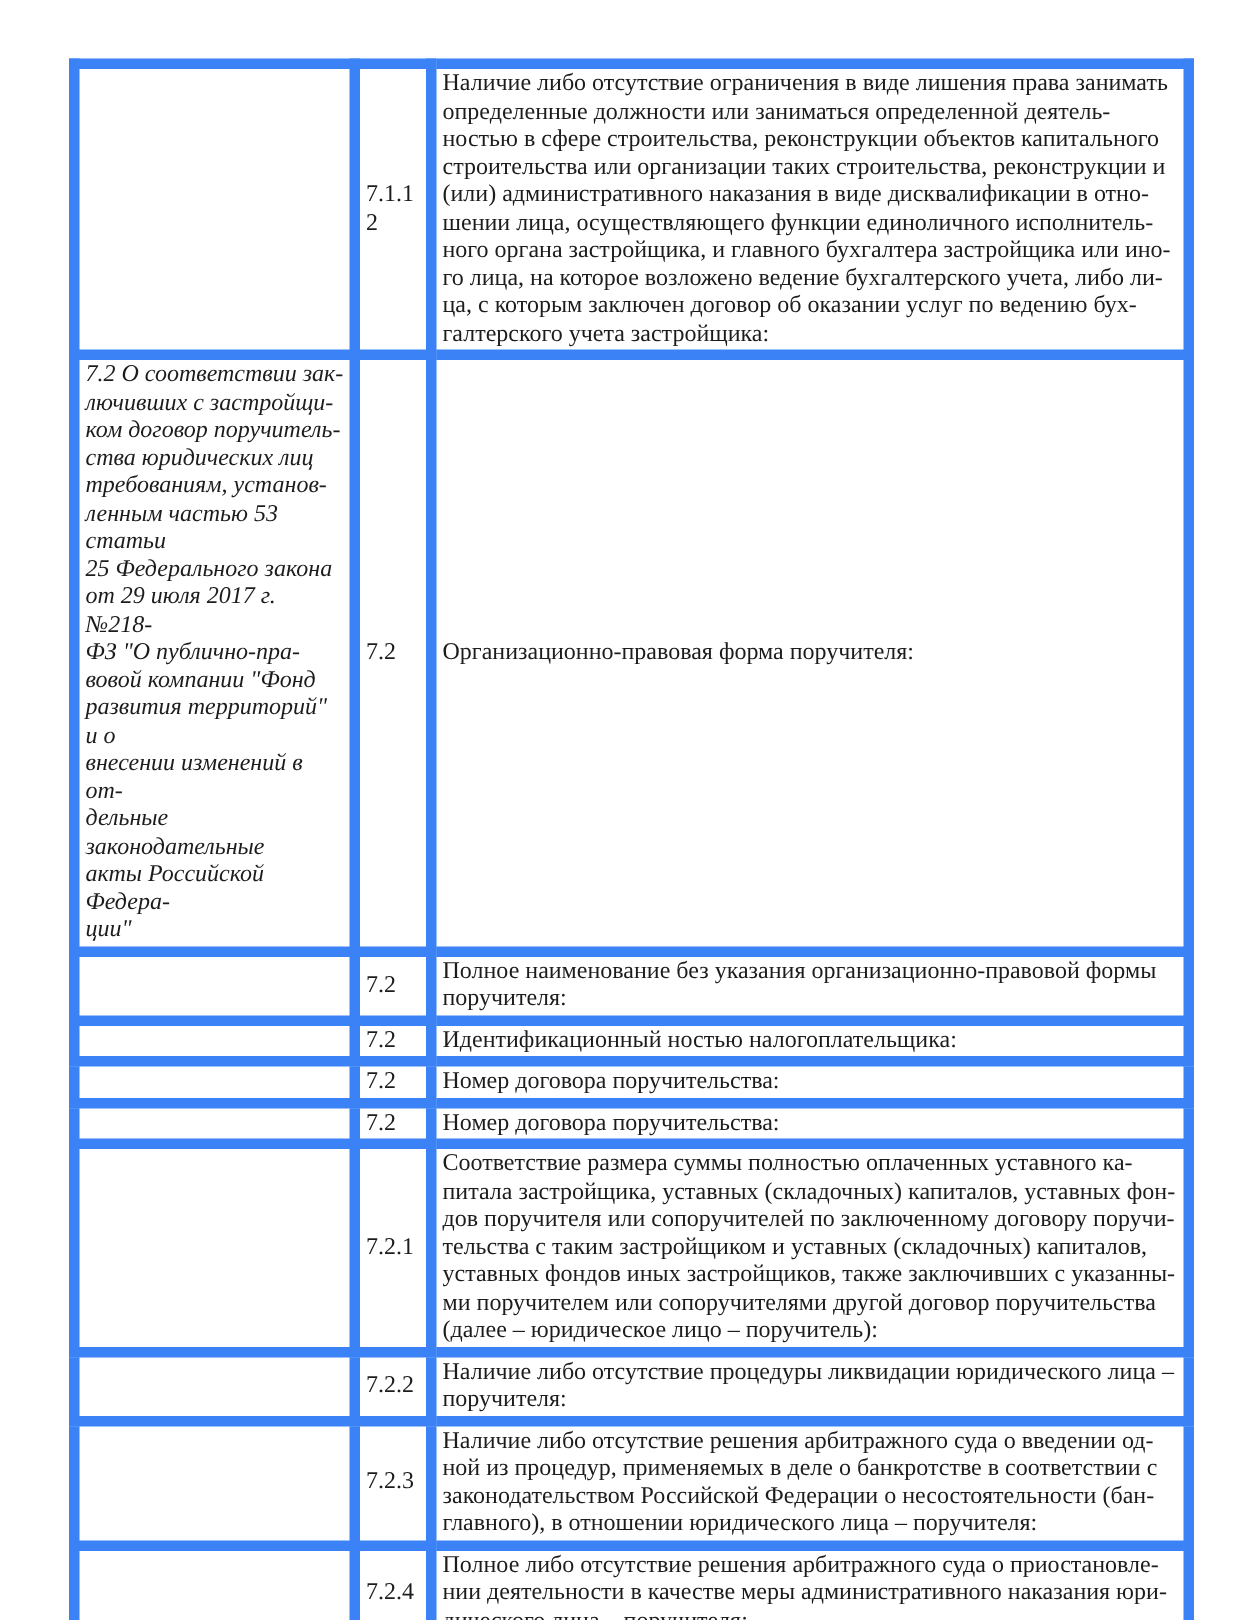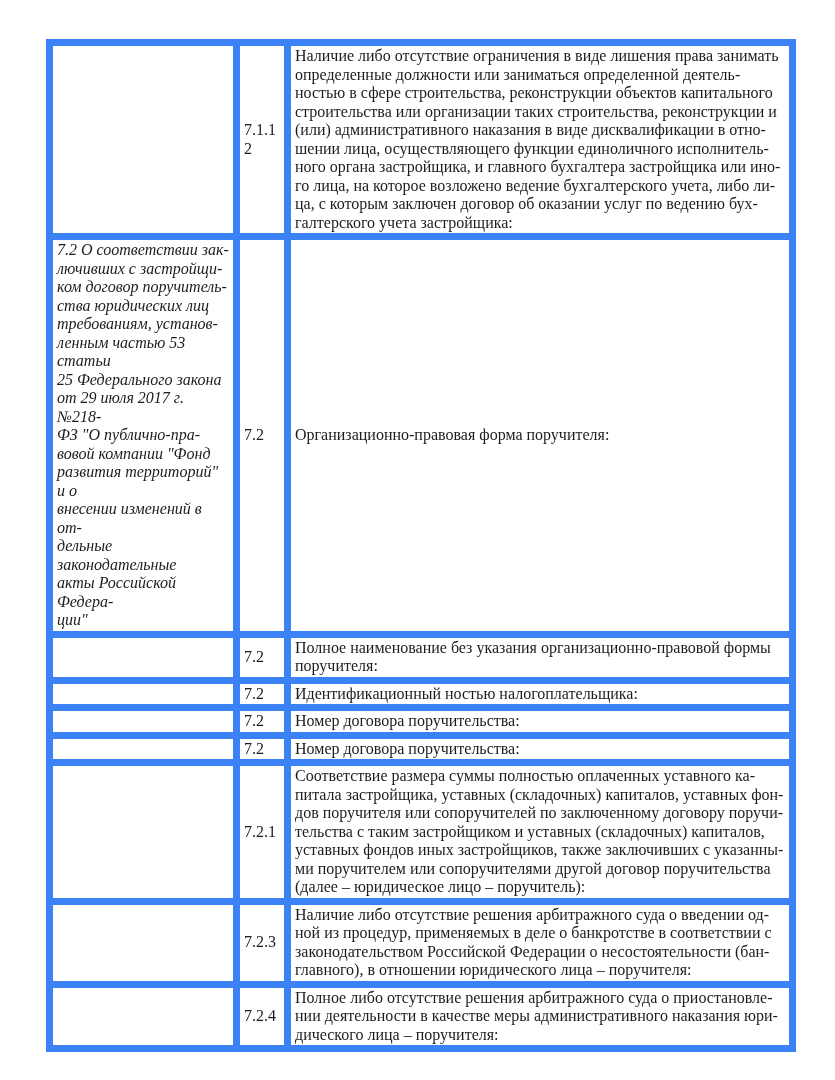--- a/index.html
+++ b/index.html
@@ -118,20 +118,26 @@
         <td class="desc-cell">Соответствие размера суммы полностью оплаченных уставного ка-
 питала застройщика, уставных (складочных) капиталов, уставных фон-
 дов поручителя или сопоручителей по заключенному договору поручи-
 тельства с таким застройщиком и уставных (складочных) капиталов,
 уставных фондов иных застройщиков, также заключивших с указанны-
 ми поручителем или сопоручителями другой договор поручительства
 (далее – юридическое лицо – поручитель):</td>
       </tr>
       <tr>
         <td class="section-cell"></td>
+        <td class="code-cell">7.2.2</td>
+        <td class="desc-cell">Наличие либо отсутствие процедуры ликвидации юридического лица –
+поручителя:</td>
+      </tr>
+      <tr>
+        <td class="section-cell"></td>
         <td class="code-cell">7.2.3</td>
         <td class="desc-cell">Наличие либо отсутствие решения арбитражного суда о введении од-
 ной из процедур, применяемых в деле о банкротстве в соответствии с
 законодательством Российской Федерации о несостоятельности (бан-
 главного), в отношении юридического лица – поручителя:</td>
       </tr>
       <tr>
         <td class="section-cell"></td>
         <td class="code-cell">7.2.4</td>
         <td class="desc-cell">Полное либо отсутствие решения арбитражного суда о приостановле-

